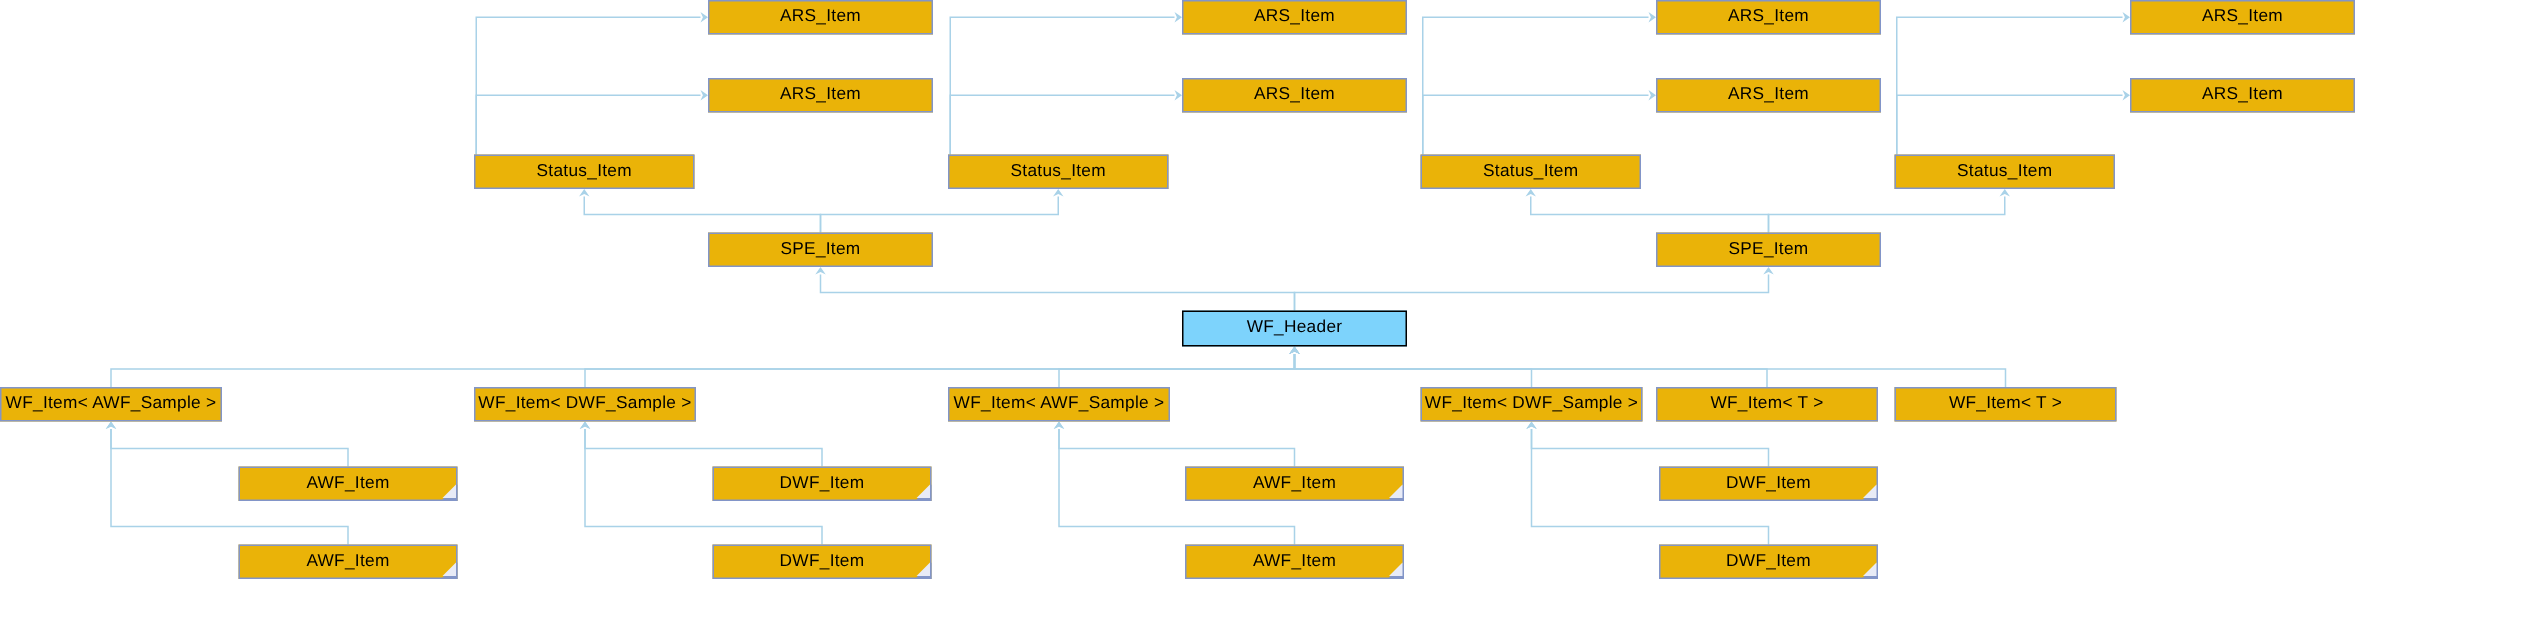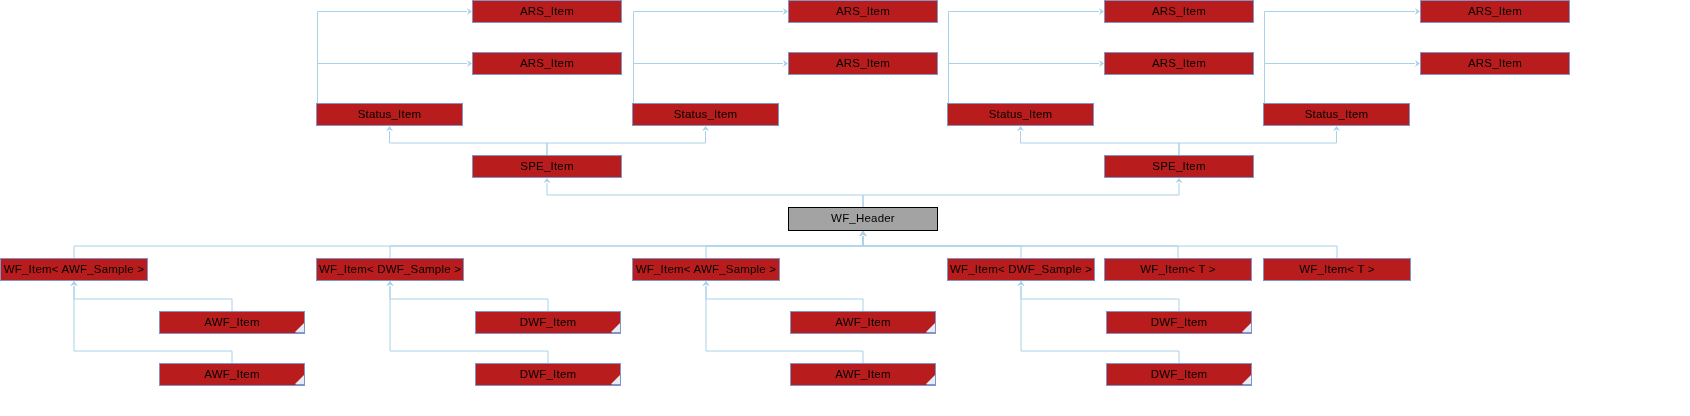--- a/index.html
+++ b/index.html
@@ -31,27 +31,27 @@
     box-sizing: border-box;
     display: flex;
     align-items: center;
     justify-content: center;
     font-size: 11.5px;
     line-height: 1;
     color: #000000;
     white-space: nowrap;
     letter-spacing: 0.2px;
     border: 1px solid #8295c8;
-    background: #b91c1c;
+    background: #eab308;
     cursor: default;
     z-index: 5;
   }
   .node.root {
     border: 1.5px solid #000000;
-    background: #a3a3a3;
+    background: #7dd3fc;
   }
   
   .node.folded::after {
     content: "";
     position: absolute;
     right: -1px;
     bottom: -1px;
     width: 0;
     height: 0;
     border-left: 11px solid transparent;

